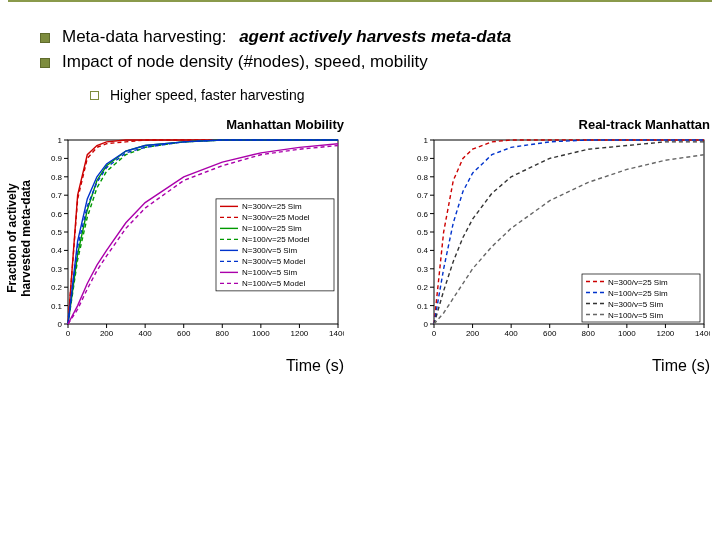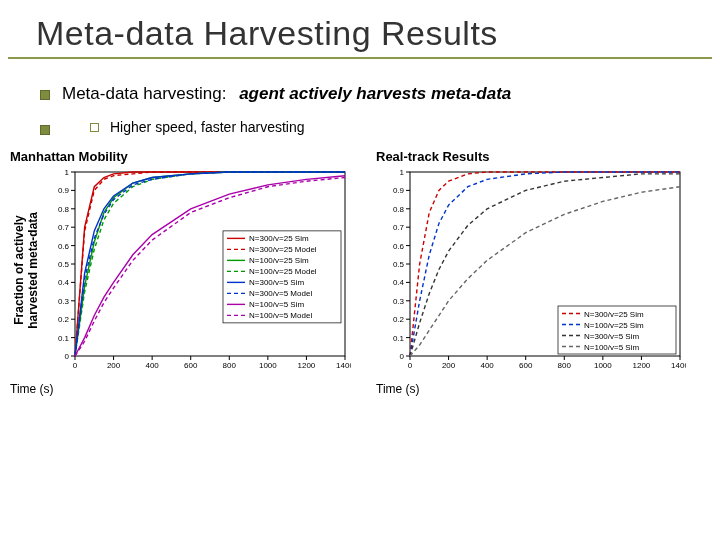--- a/index.html
+++ b/index.html
@@ -84,21 +84,21 @@
   .charts-row {
     display: flex;
     width: 700px;
     margin: 12px auto 0 auto;
     justify-content: space-between;
   }
   .chart-col {
     width: 334px;
     display: flex;
     flex-direction: column;
-    align-items: flex-start;
+    align-items: flex-end;
   }
   .chart-title {
     font-size: 13px;
     font-weight: bold;
     text-align: center;
     margin-bottom: 2px;
   }
   .chart-frame {
     display: flex;
     align-items: center;
@@ -106,41 +106,41 @@
   .ylab {
     writing-mode: vertical-rl;
     transform: rotate(180deg);
     font-size: 12px;
     font-weight: bold;
     text-align: center;
     padding-right: 2px;
     line-height: 1.2;
   }
   .xlab {
-    font-size: 12px;
-    margin-top: 6px;
+    font-size: 16px;
+    margin-top: 13px;
   }
   svg .tick { stroke: #000; stroke-width: 1; }
   svg text.tl { font-size: 8px; fill: #000; font-family: Arial; }
   svg .legbox { fill: #fff; stroke: #000; stroke-width: 0.7; }
 </style>
 </head>
 <body>
 <div class="slide">
 
-  <div class="title">Meta-data Harvesting Results</div>
   <hr class="rule">
 
   <div class="body">
     <ul class="lvl1">
       <li>
         <span>Meta-data harvesting: </span>
         <span class="italic-strong">agent actively harvests meta-data</span>
       </li>
       <li>
+        <span>Impact of node density (#nodes), speed, mobility</span>
         <ul class="lvl2">
           <li>Higher speed, faster harvesting</li>
         </ul>
       </li>
     </ul>
   </div>
 
   <div class="charts-row">
 
     <div class="chart-col">
@@ -211,21 +211,21 @@
             <line x1="186" y1="138.38" x2="204" y2="138.38" stroke="#AA00AA" stroke-width="1.4" stroke-dasharray="none"></line>
             <text class="tl" x="208" y="141.38">N=100/v=5 Sim</text>
             <line x1="186" y1="149.38" x2="204" y2="149.38" stroke="#AA00AA" stroke-width="1.4" stroke-dasharray="4 3"></line>
             <text class="tl" x="208" y="152.38">N=100/v=5 Model</text>
           </svg>
       </div>
       <div class="xlab">Time (s)</div>
     </div>
 
     <div class="chart-col">
-      <div class="chart-title">Real-track Results</div>
+      <div class="chart-title">Real-track Manhattan</div>
       <div class="chart-frame">
         <svg id="chart1" width="310" height="210">
             <rect x="34" y="6" width="270" height="184" fill="none" stroke="#000" stroke-width="1"></rect>
             <line class="tick" x1="34" y1="190" x2="34" y2="194"></line>
             <text class="tl" x="34" y="202" text-anchor="middle">0</text>
             <line class="tick" x1="72.57142857142857" y1="190" x2="72.57142857142857" y2="194"></line>
             <text class="tl" x="72.57142857142857" y="202" text-anchor="middle">200</text>
             <line class="tick" x1="111.14285714285714" y1="190" x2="111.14285714285714" y2="194"></line>
             <text class="tl" x="111.14285714285714" y="202" text-anchor="middle">400</text>
             <line class="tick" x1="149.71428571428572" y1="190" x2="149.71428571428572" y2="194"></line>

